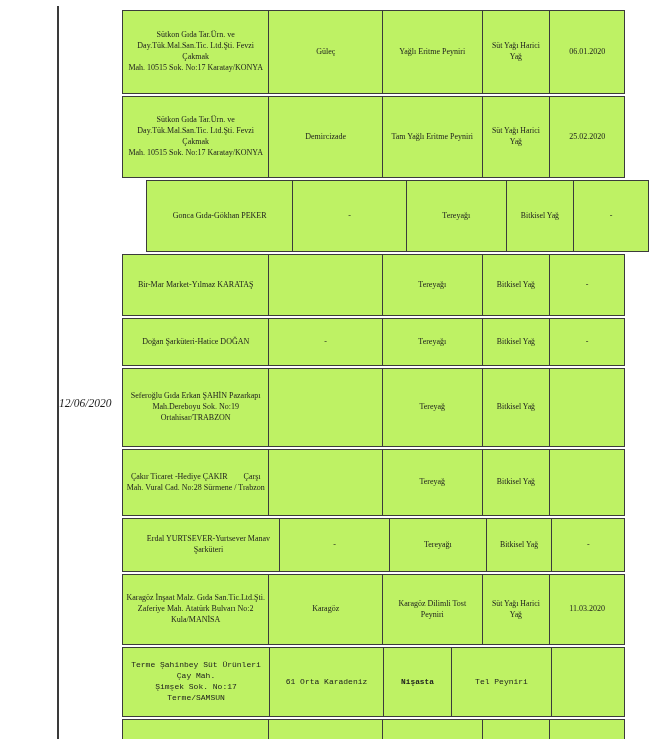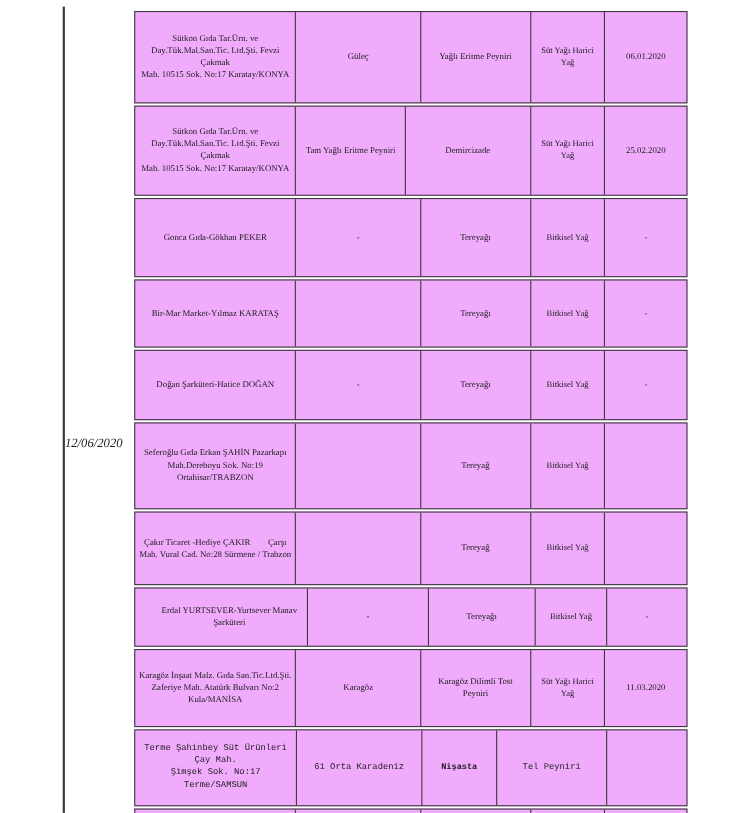--- a/index.html
+++ b/index.html
@@ -38,21 +38,21 @@
     left: 122px;
     top: 10px;
     width: 503px;
   }
   .trow {
     display: flex;
     box-sizing: border-box;
     width: 503px;
     border: 1px solid #3b3b3b;
     margin-bottom: 2px;
-    background: #f0abfc;
+    background: #bef264;
   }
   .cell {
     box-sizing: border-box;
     border-right: 1px solid #3b3b3b;
     display: flex;
     align-items: center;
     justify-content: center;
     text-align: center;
     font-size: 8px;
     line-height: 1.35;
@@ -61,23 +61,23 @@
     padding: 2px 3px;
   }
   .c-company { width: 147px; }
   .c-brand   { width: 114px; }
   .c-product { width: 100px; }
   .c-issue   { width: 68px;  font-size: 7.8px; }
   .c-date    { width: 74px;  border-right: none; }
   .bold-cell { font-weight: bold; }
   .r1  { height: 84px; }
   .r2  { height: 82px; }
-  .r3  { height: 72px; }
+  .r3  { height: 72px; margin-left: 24px; }
   .r4  { height: 62px; }
-  .r5  { height: 64px; }
+  .r5  { height: 48px; }
   .r6  { height: 79px; }
   .r7  { height: 67px; }
   .r8  { height: 54px; padding-left: 15px; }
   .r9  { height: 71px; }
   .r10 { height: 70px; font-family: Liberation Mono, monospace; }
   .r11 { height: 60px; }
 </style>
 </head>
 <body>
 
@@ -95,22 +95,22 @@
     <div class="cell c-product">Yağlı Eritme Peyniri</div>
     <div class="cell c-issue">Süt Yağı Harici
 Yağ</div>
     <div class="cell c-date">06.01.2020</div>
   </div>
 
   <div class="trow r2">
     <div class="cell c-company">Sütkon Gıda Tar.Ürn. ve
 Day.Tük.Mal.San.Tic. Ltd.Şti. Fevzi Çakmak
 Mah. 10515 Sok. No:17 Karatay/KONYA</div>
+    <div class="cell c-brand">Demircizade</div>
     <div class="cell c-product">Tam Yağlı Eritme Peyniri</div>
-    <div class="cell c-brand">Demircizade</div>
     <div class="cell c-issue">Süt Yağı Harici Yağ</div>
     <div class="cell c-date">25.02.2020</div>
   </div>
 
   <div class="trow r3">
     <div class="cell c-company">Gonca Gıda-Gökhan PEKER</div>
     <div class="cell c-brand">-</div>
     <div class="cell c-product">Tereyağı</div>
     <div class="cell c-issue">Bitkisel Yağ</div>
     <div class="cell c-date">-</div>

